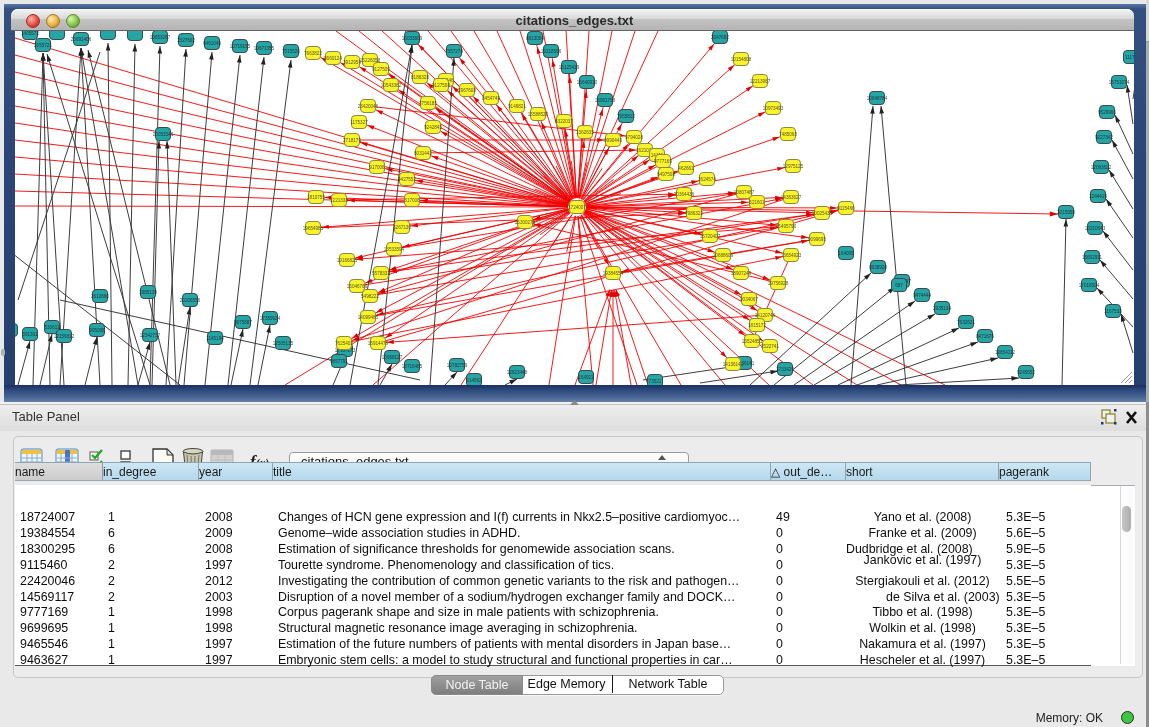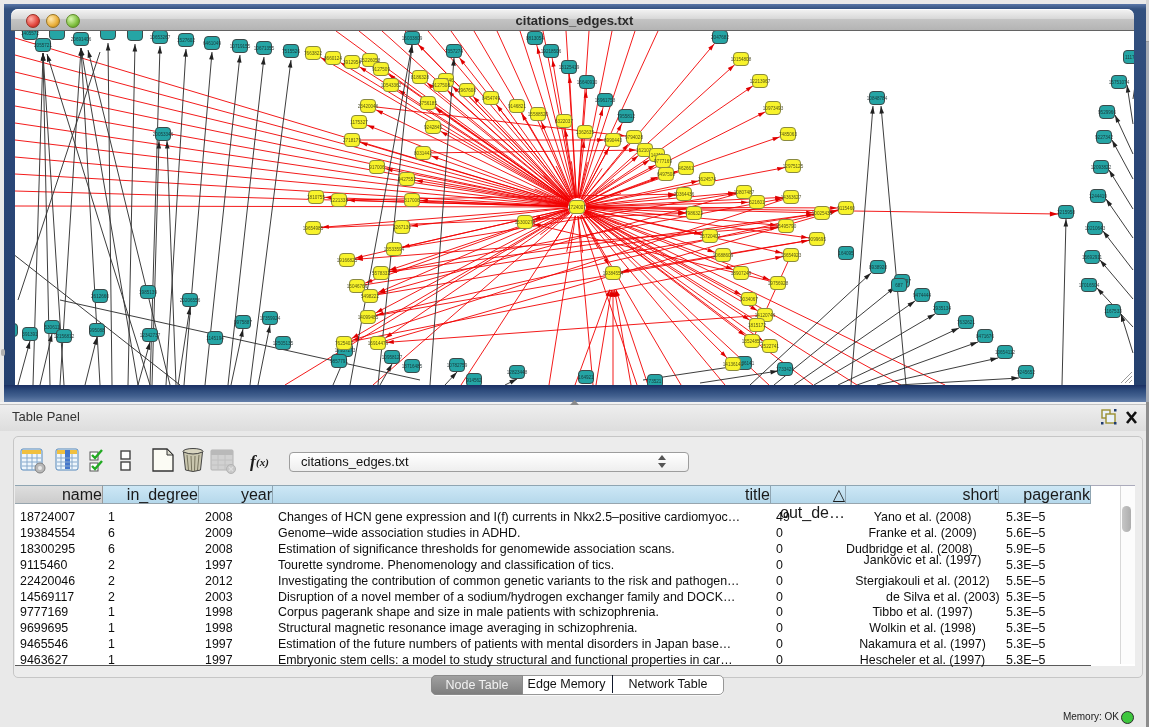--- a/index.html
+++ b/index.html
@@ -25,33 +25,33 @@
 #tpbar{left:0;top:404px;width:1146px;height:26px;
 background:linear-gradient(180deg,#eeeeee,#dddddd);border-top:1px solid #c2c2c2;border-bottom:1px solid #b2b2b2}
 #tptitle{left:12px;top:409px;font-size:13px;color:#333}
 #panel{left:0;top:431px;width:1146px;height:296px;background:#e9e9e9}
 #tbox{left:13px;top:436px;width:1128px;height:240px;background:#ececec;
 border:1px solid #c6c6c6;border-radius:5px}
 #combo{left:289px;top:452px;width:387px;height:18px;border:1px solid #9d9d9d;border-radius:4px;
 background:linear-gradient(180deg,#ffffff,#eeeeee);font-size:13px;color:#111;line-height:18px;padding-left:11px}
 
 #tbl{left:15px;top:485px;width:1120px;height:180px;background:#fff;border-bottom:1px solid #5a5a5a}
-.hd{top:485px;height:17px;border-right:1px solid #8fa5b2;border-top:1px solid #8fa5b2;border-bottom:1px solid #97a5ae;
-background:linear-gradient(180deg,#cde7f5,#b5d8eb);font-size:16px;color:#1a1a1a;text-align:right;line-height:18px}
+.hd{top:462px;height:17px;border-right:1px solid #8fa5b2;border-top:1px solid #8fa5b2;border-bottom:1px solid #97a5ae;
+background:linear-gradient(180deg,#cde7f5,#b5d8eb);font-size:12px;color:#1a1a1a;text-align:left;line-height:18px}
 #hname{background:linear-gradient(180deg,#dedede,#cccccc);border-right:1px solid #9a9a9a}
 .rowt{font-size:12.4px;color:#0d0d0d;white-space:nowrap}
 
 #tabs{left:431px;top:675px;width:291px;height:18px;border:1px solid #979797;border-radius:5px;
 background:#fff;box-shadow:0 1px 0 #f8f8f8}
 .tab{top:675px;height:18px;font-size:12.5px;line-height:18px;text-align:center}
 #tab1{left:431px;width:90px;background:linear-gradient(180deg,#a0a0a0,#7e7e7e);color:#f2f2f2;
 border-radius:5px 0 0 5px;border:1px solid #8a8a8a}
 #tab2{left:522px;width:89px;color:#111}
 #tab3{left:612px;width:110px;color:#111;border-left:1px solid #0f172a}
-#mem{right:30px;top:711px;font-size:10px;color:#222}
+#mem{right:46px;top:711px;font-size:12px;color:#222}
 #memdot{left:1121px;top:711px;width:11px;height:11px;border-radius:50%;background:#3ec73e;border:1px solid #2c2c2c}
 </style></head><body>
 
 <div class="abs" id="bluewin"></div>
 <div class="abs" id="titlebar"></div>
 <div class="abs tl" id="tlr"></div>
 <div class="abs tl" id="tly"></div>
 <div class="abs tl" id="tlg"></div>
 <div class="abs" id="wtitle">citations_edges.txt</div>
 <div class="abs" id="canvas">
@@ -879,21 +879,21 @@
 <div class="abs rowt" style="left:205px;top:588.5px;height:16px;line-height:16.5px">2003</div>
 <div class="abs rowt" style="left:278px;top:588.5px;height:16px;line-height:16.5px">Disruption of a novel member of a sodium/hydrogen exchanger family and DOCK…</div>
 <div class="abs rowt" style="left:776px;top:588.5px;height:16px;line-height:16.5px">0</div>
 <div class="abs rowt" style="left:886px;top:588.5px;width:153px;height:16px;line-height:16.5px;text-align:left">de Silva et al. (2003)</div>
 <div class="abs rowt" style="left:1006px;top:588.5px;height:16px;line-height:16.5px">5.3E–5</div>
 <div class="abs rowt" style="left:20px;top:604.4px;height:16px;line-height:16.5px">9777169</div>
 <div class="abs rowt" style="left:108px;top:604.4px;height:16px;line-height:16.5px">1</div>
 <div class="abs rowt" style="left:205px;top:604.4px;height:16px;line-height:16.5px">1998</div>
 <div class="abs rowt" style="left:278px;top:604.4px;height:16px;line-height:16.5px">Corpus pagerank shape and size in male patients with schizophrenia.</div>
 <div class="abs rowt" style="left:776px;top:604.4px;height:16px;line-height:16.5px">0</div>
-<div class="abs rowt" style="left:846px;top:604.4px;width:153px;height:16px;line-height:16.5px;text-align:center">Tibbo et al. (1997)</div>
+<div class="abs rowt" style="left:846px;top:604.4px;width:153px;height:16px;line-height:16.5px;text-align:center">Tibbo et al. (1998)</div>
 <div class="abs rowt" style="left:1006px;top:604.4px;height:16px;line-height:16.5px">5.3E–5</div>
 <div class="abs rowt" style="left:20px;top:620.2px;height:16px;line-height:16.5px">9699695</div>
 <div class="abs rowt" style="left:108px;top:620.2px;height:16px;line-height:16.5px">1</div>
 <div class="abs rowt" style="left:205px;top:620.2px;height:16px;line-height:16.5px">1998</div>
 <div class="abs rowt" style="left:278px;top:620.2px;height:16px;line-height:16.5px">Structural magnetic resonance image averaging in schizophrenia.</div>
 <div class="abs rowt" style="left:776px;top:620.2px;height:16px;line-height:16.5px">0</div>
 <div class="abs rowt" style="left:846px;top:620.2px;width:153px;height:16px;line-height:16.5px;text-align:center">Wolkin et al. (1998)</div>
 <div class="abs rowt" style="left:1006px;top:620.2px;height:16px;line-height:16.5px">5.3E–5</div>
 <div class="abs rowt" style="left:20px;top:636.1px;height:16px;line-height:16.5px">9465546</div>
 <div class="abs rowt" style="left:108px;top:636.1px;height:16px;line-height:16.5px">1</div>

